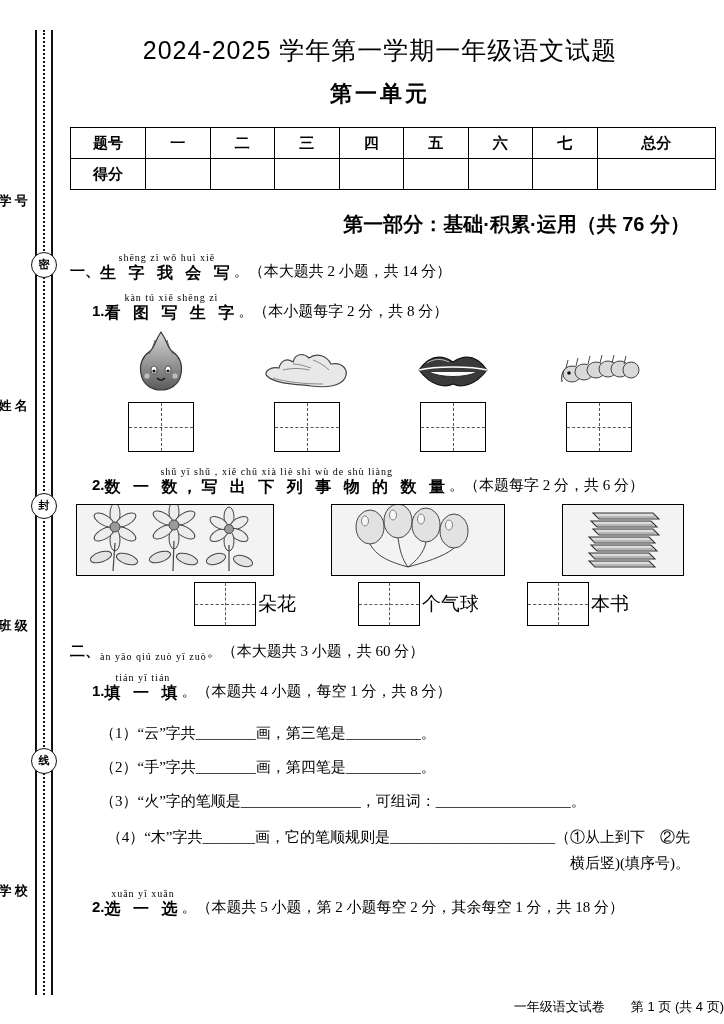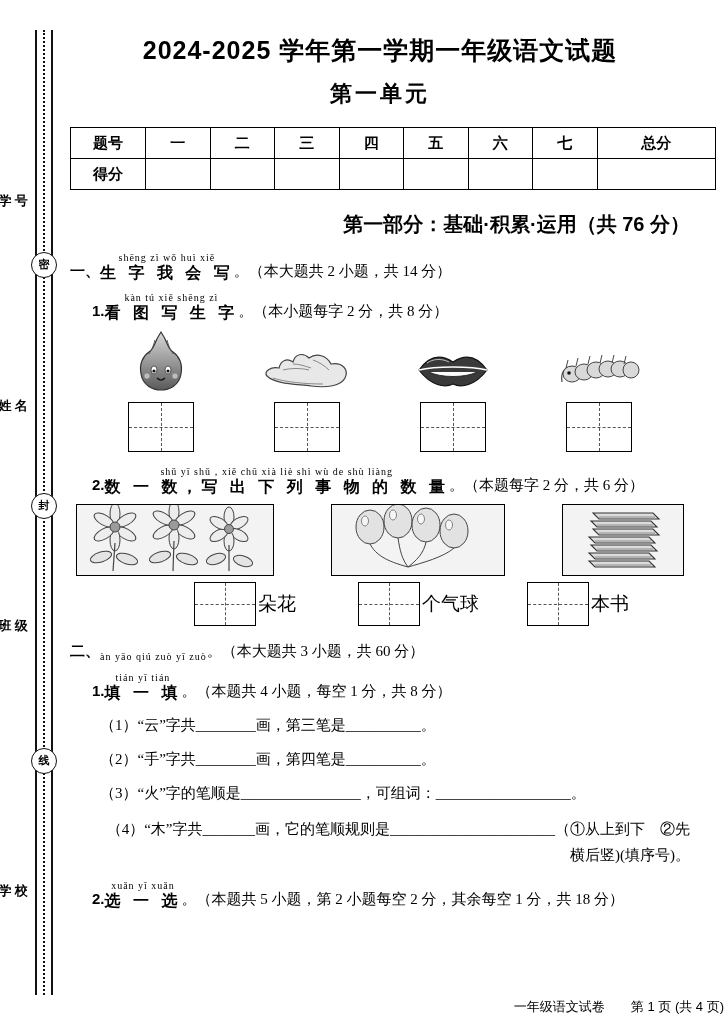--- a/index.html
+++ b/index.html
@@ -44,21 +44,21 @@
     border:1.5px solid #111;border-radius:50%;
     background:#fff;
     font-size:11px;text-align:center;line-height:22px;font-weight:bold;
   }
 
   
   .content{
     position:absolute;left:70px;top:34px;width:620px;
   }
   .title{
-    font-size:25px;font-weight:bold;text-align:center;
+    font-size:25px;font-weight:normal;text-align:center;
     letter-spacing:1px;
     font-family:"Liberation Sans", sans-serif;
   }
   .subtitle{
     font-size:22px;font-weight:bold;text-align:center;margin-top:12px;
     letter-spacing:3px;
     font-family:"Liberation Sans", sans-serif;
   }
 
   
@@ -392,21 +392,21 @@
     </div>
 
     <div class="q-line" style="margin-top:14px;">
       <span class="num">二、</span><span class="py-wrap"><span class="py">àn  yāo  qiú  zuò  yī  zuò</span></span><span>。（本大题共 3 小题，共 60 分）</span>
     </div>
 
     <div class="q-line indent1">
       <span class="num">1.</span><span class="py-wrap"><span class="py">tián  yī  tián</span><span class="hz">填 一 填</span></span><span>。（本题共 4 小题，每空 1 分，共 8 分）</span>
     </div>
 
-    <div class="q-line indent2" style="margin-top:12px;">（1）“云”字共________画，第三笔是__________。</div>
+    <div class="q-line indent2" style="margin-top:20px;">（1）“云”字共________画，第三笔是__________。</div>
     <div class="q-line indent2" style="margin-top:12px;">（2）“手”字共________画，第四笔是__________。</div>
     <div class="q-line indent2" style="margin-top:12px;">（3）“火”字的笔顺是________________，可组词：__________________。</div>
     <div class="q-line indent2" style="margin-top:12px;line-height:26px;text-align:right;">（4）“木”字共_______画，它的笔顺规则是______________________（①从上到下　②先横后竖)(填序号)。</div>
 
     <div class="q-line indent1" style="margin-top:12px;">
       <span class="num">2.</span><span class="py-wrap"><span class="py">xuǎn  yī  xuǎn</span><span class="hz">选 一 选</span></span><span>。（本题共 5 小题，第 2 小题每空 2 分，其余每空 1 分，共 18 分）</span>
     </div>
 
   </div>
 

